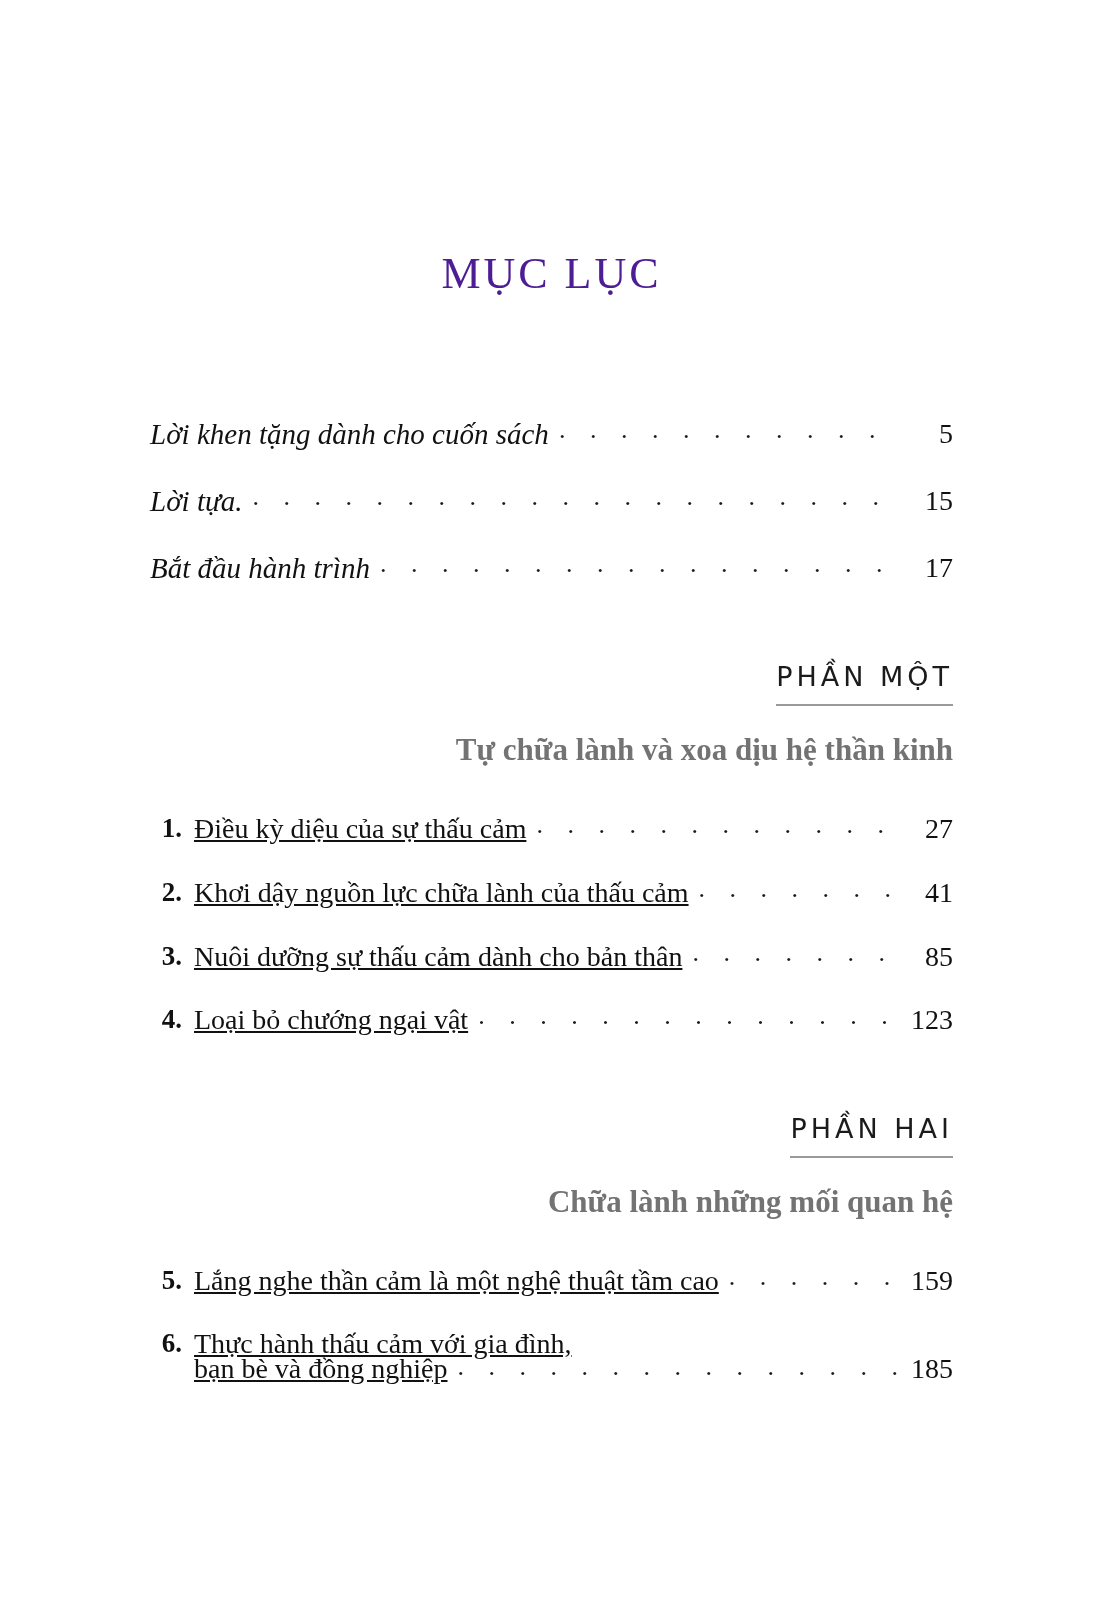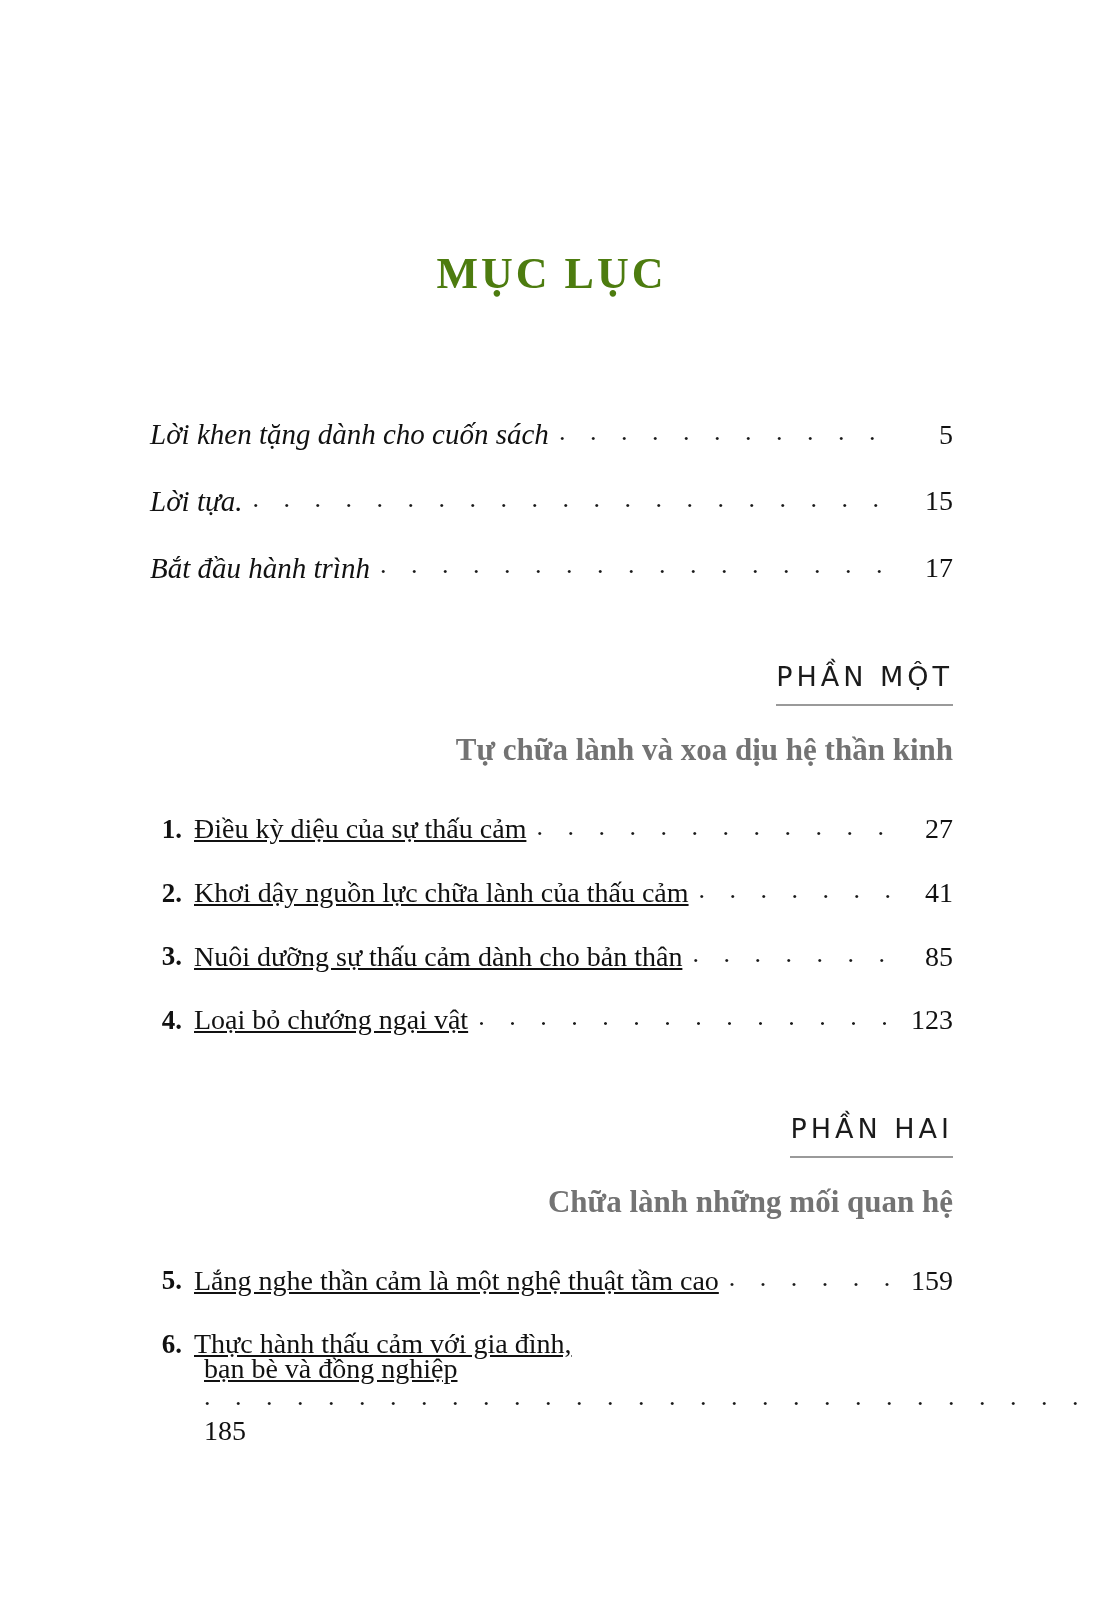--- a/index.html
+++ b/index.html
@@ -19,35 +19,35 @@
     position: relative;
     width: 1103px;
     height: 1615px;
     box-sizing: border-box;
     padding: 0 150px;
   }
 
   .page-title {
     text-align: center;
     font-family: "Liberation Serif", serif;
-    font-weight: bold;
+    font-weight: normal;
     font-size: 44px;
     letter-spacing: 3px;
     margin-top: 248px;
     margin-bottom: 0;
-    color: #4d7c0f;
+    color: #4c1d95;
   }
 
   .front-matter {
     margin-top: 118px;
   }
 
   .toc-line {
     display: flex;
-    align-items: center;
+    align-items: flex-start;
     font-size: 28px;
     line-height: 1.2;
     margin-bottom: 32px;
     color: #111;
   }
 
   .toc-line .num-col {
     flex: 0 0 auto;
     width: 44px;
     text-align: right;
@@ -123,21 +123,20 @@
     text-decoration: underline;
   }
 
   .wrap-line {
     display: flex;
     align-items: baseline;
     font-size: 28px;
     margin-top: -16px;
     margin-bottom: 30px;
     padding-left: 44px;
-    flex-direction: column;
   }
 
   .wrap-line .label {
     flex: 0 0 auto;
     white-space: nowrap;
   }
 
   .nowrap-block .toc-line.no-bottom {
     margin-bottom: 8px;
   }

